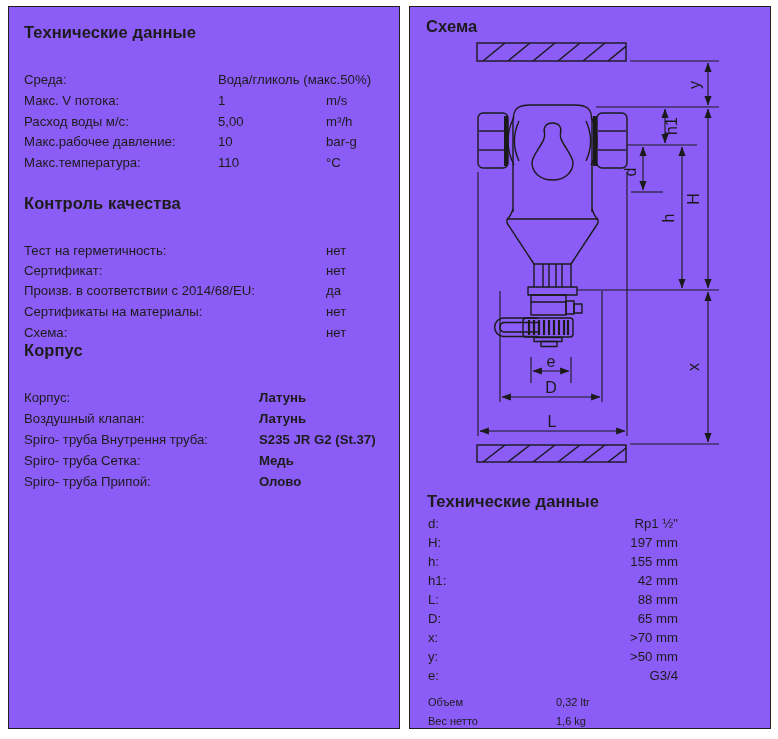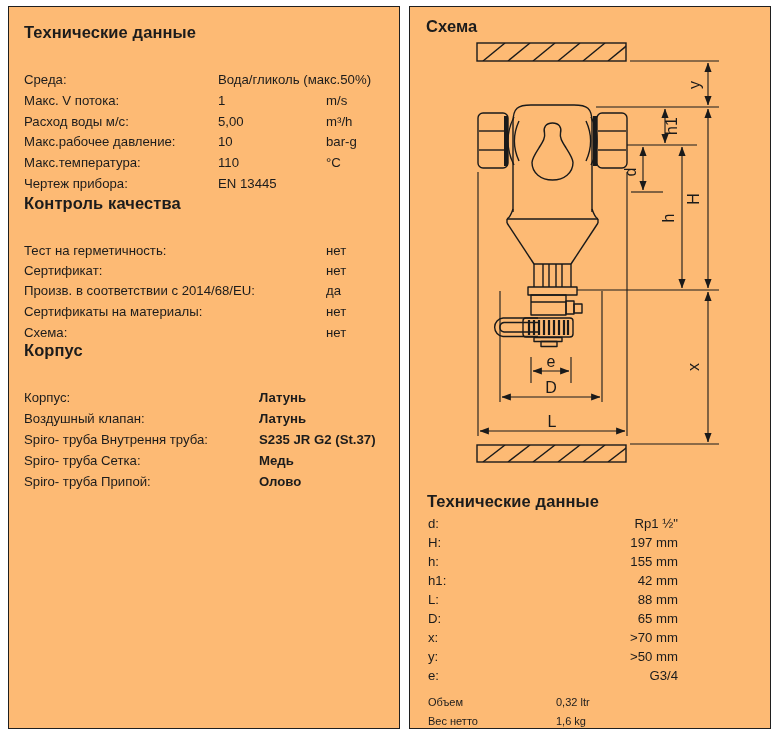--- a/index.html
+++ b/index.html
@@ -1,21 +1,21 @@
 <!DOCTYPE html>
 <html><head>
 <meta charset="utf-8">
 <style>
   html,body{margin:0;padding:0;}
   body{
     width:778px;height:739px;background:#ffffff;position:relative;
     font-family:"Liberation Sans","DejaVu Sans",sans-serif;color:#1c1c1c;
     -webkit-font-smoothing:antialiased;
   }
-  .panel{position:absolute;top:6px;height:723px;border:1.5px solid #1f1f1f;background:#fdba74;box-sizing:border-box;}
+  .panel{position:absolute;top:6px;height:723px;border:1.5px solid #1f1f1f;background:#8b5cf6;box-sizing:border-box;}
   .panel-left{left:8px;width:392px;}
   .panel-right{left:409px;width:362px;padding-left:26px;}
   .h1{position:absolute;font-size:16.5px;font-weight:bold;letter-spacing:.1px;white-space:nowrap;}
   .row{position:absolute;left:0;width:100%;height:18px;font-size:13.2px;white-space:nowrap;margin-top:24px;}
   .row .lbl{position:absolute;left:15px;}
   .row .v2{position:absolute;left:209px;}
   .row .v3{position:absolute;left:317px;}
   .row .vk{position:absolute;left:250px;font-weight:bold;}
   
   .dimrow{position:absolute;left:18px;width:250px;height:17px;font-size:13.2px;white-space:nowrap;}
@@ -49,24 +49,20 @@
   <div class="row" style="top:103px">
     <span class="lbl">Макс.рабочее давление:</span>
     <span class="v2">10</span>
     <span class="v3">bar-g</span>
   </div>
   <div class="row" style="top:124px">
     <span class="lbl">Макс.температура:</span>
     <span class="v2">110</span>
     <span class="v3">°C</span>
   </div>
-  <div class="row" style="top:145px">
-    <span class="lbl">Чертеж прибора:</span>
-    <span class="v2">EN 13445</span>
-  </div>
 
   <div class="h1" style="left:15px;top:187px">Контроль качества</div>
 
   <div class="row" style="top:212px">
     <span class="lbl">Тест на герметичность:</span>
     <span class="v3">нет</span>
   </div>
   <div class="row" style="top:232px">
     <span class="lbl">Сертификат:</span>
     <span class="v3">нет</span>

